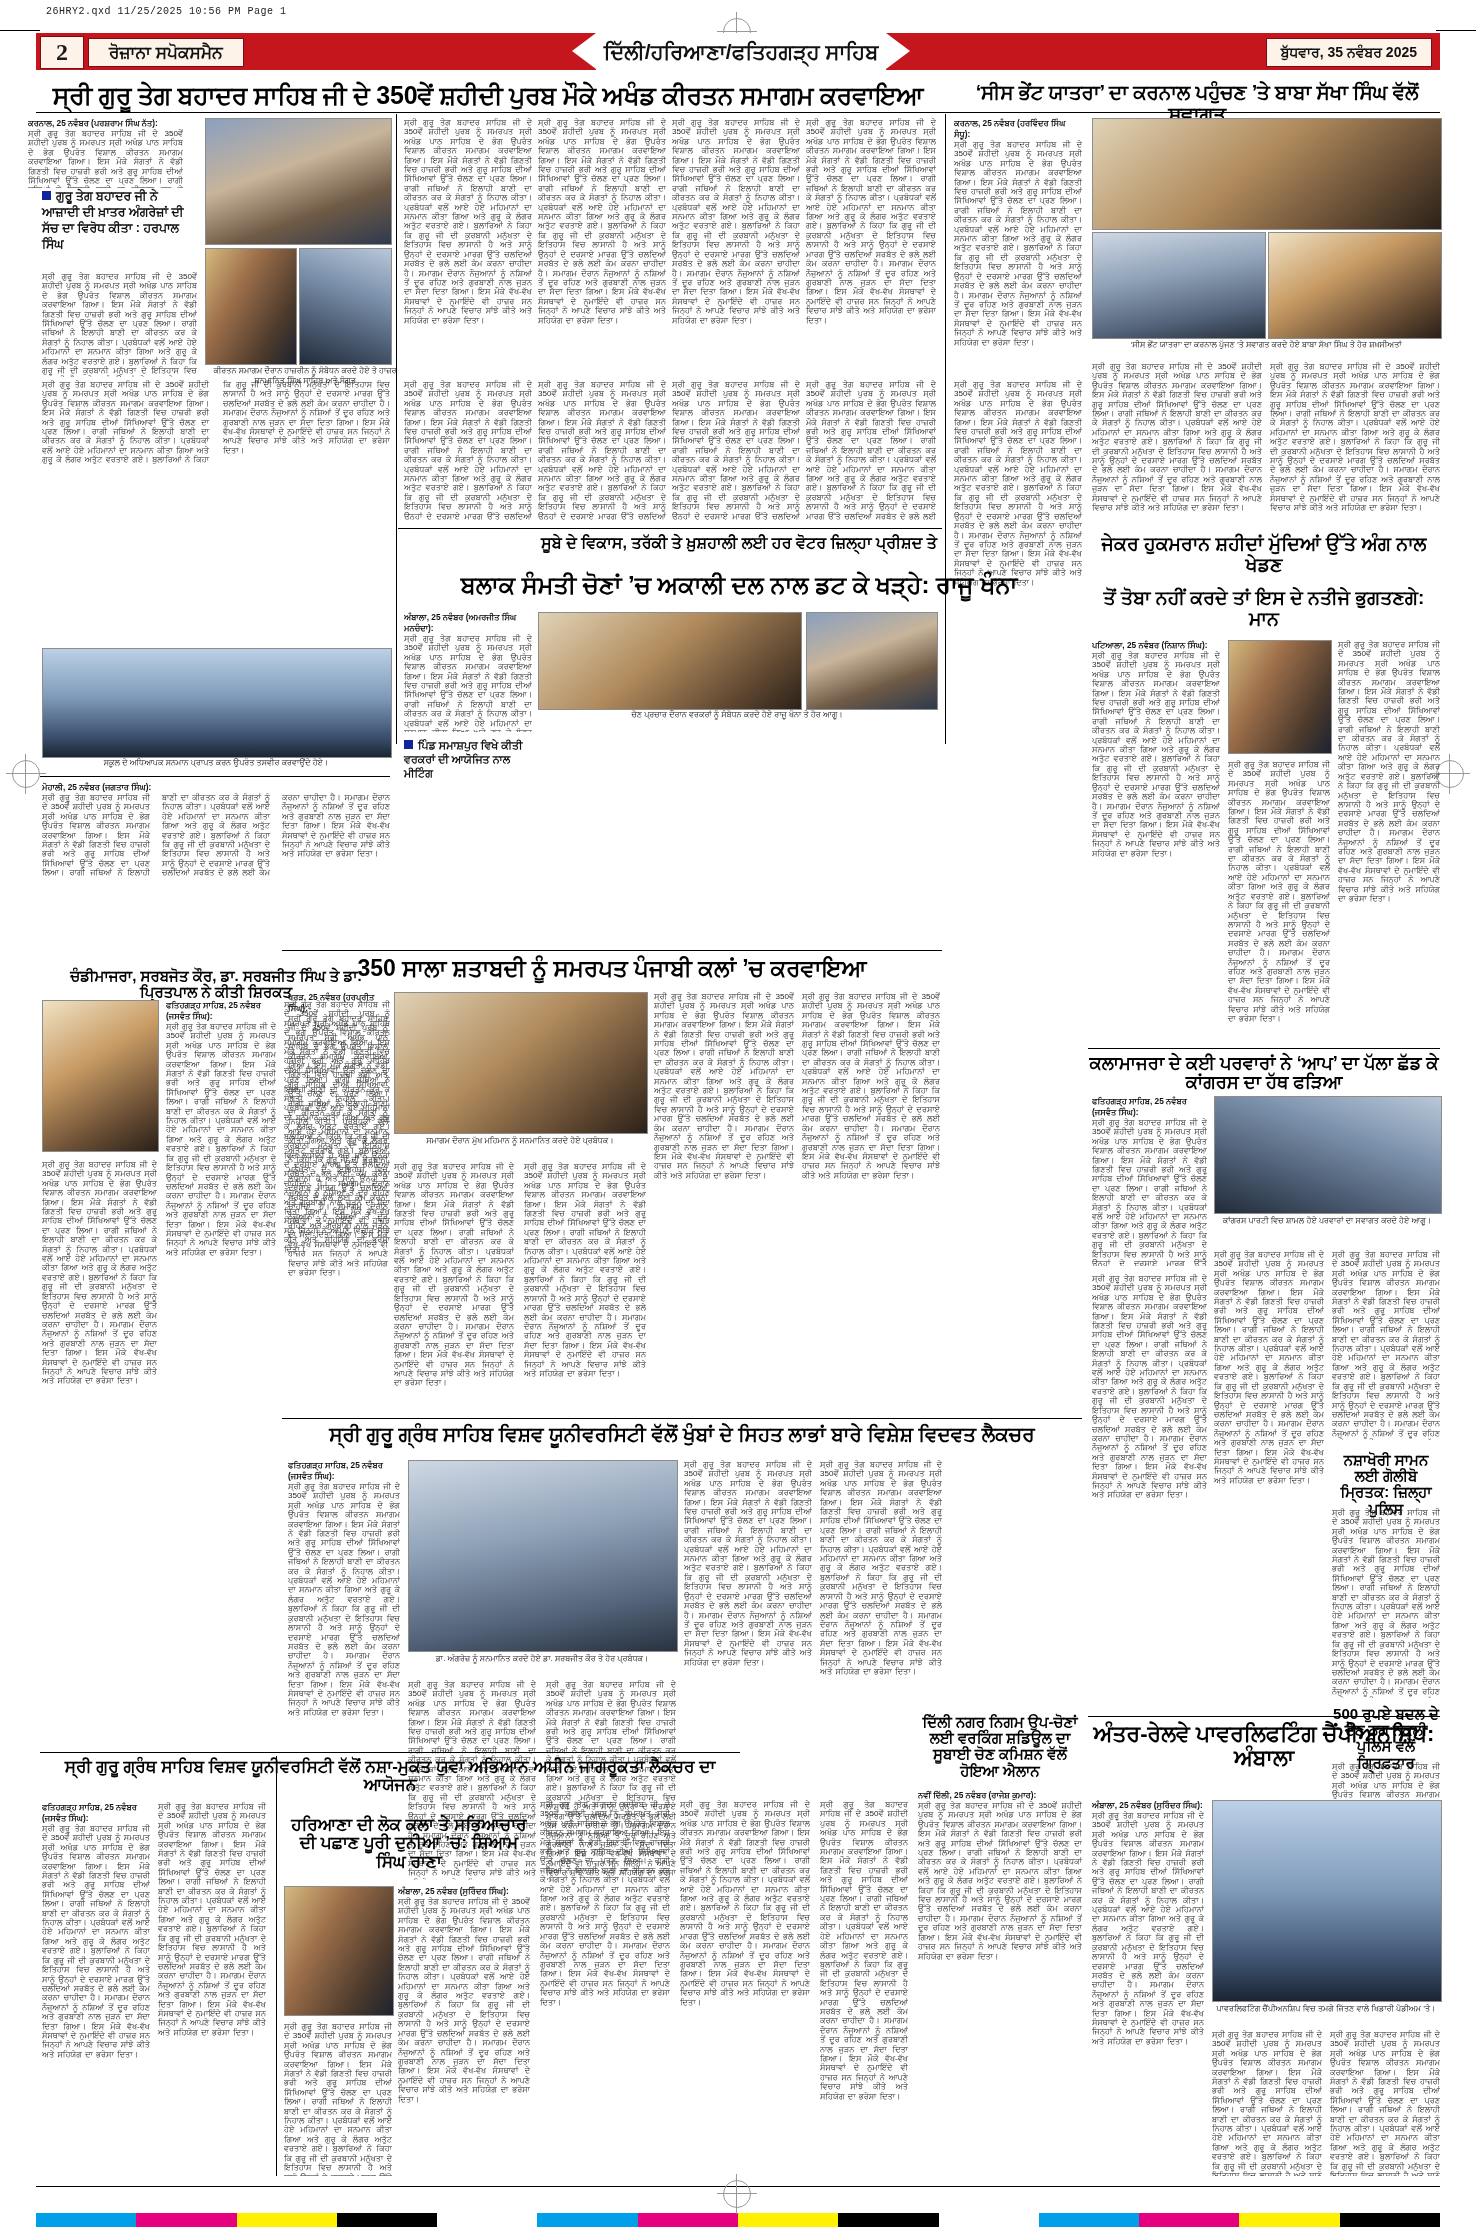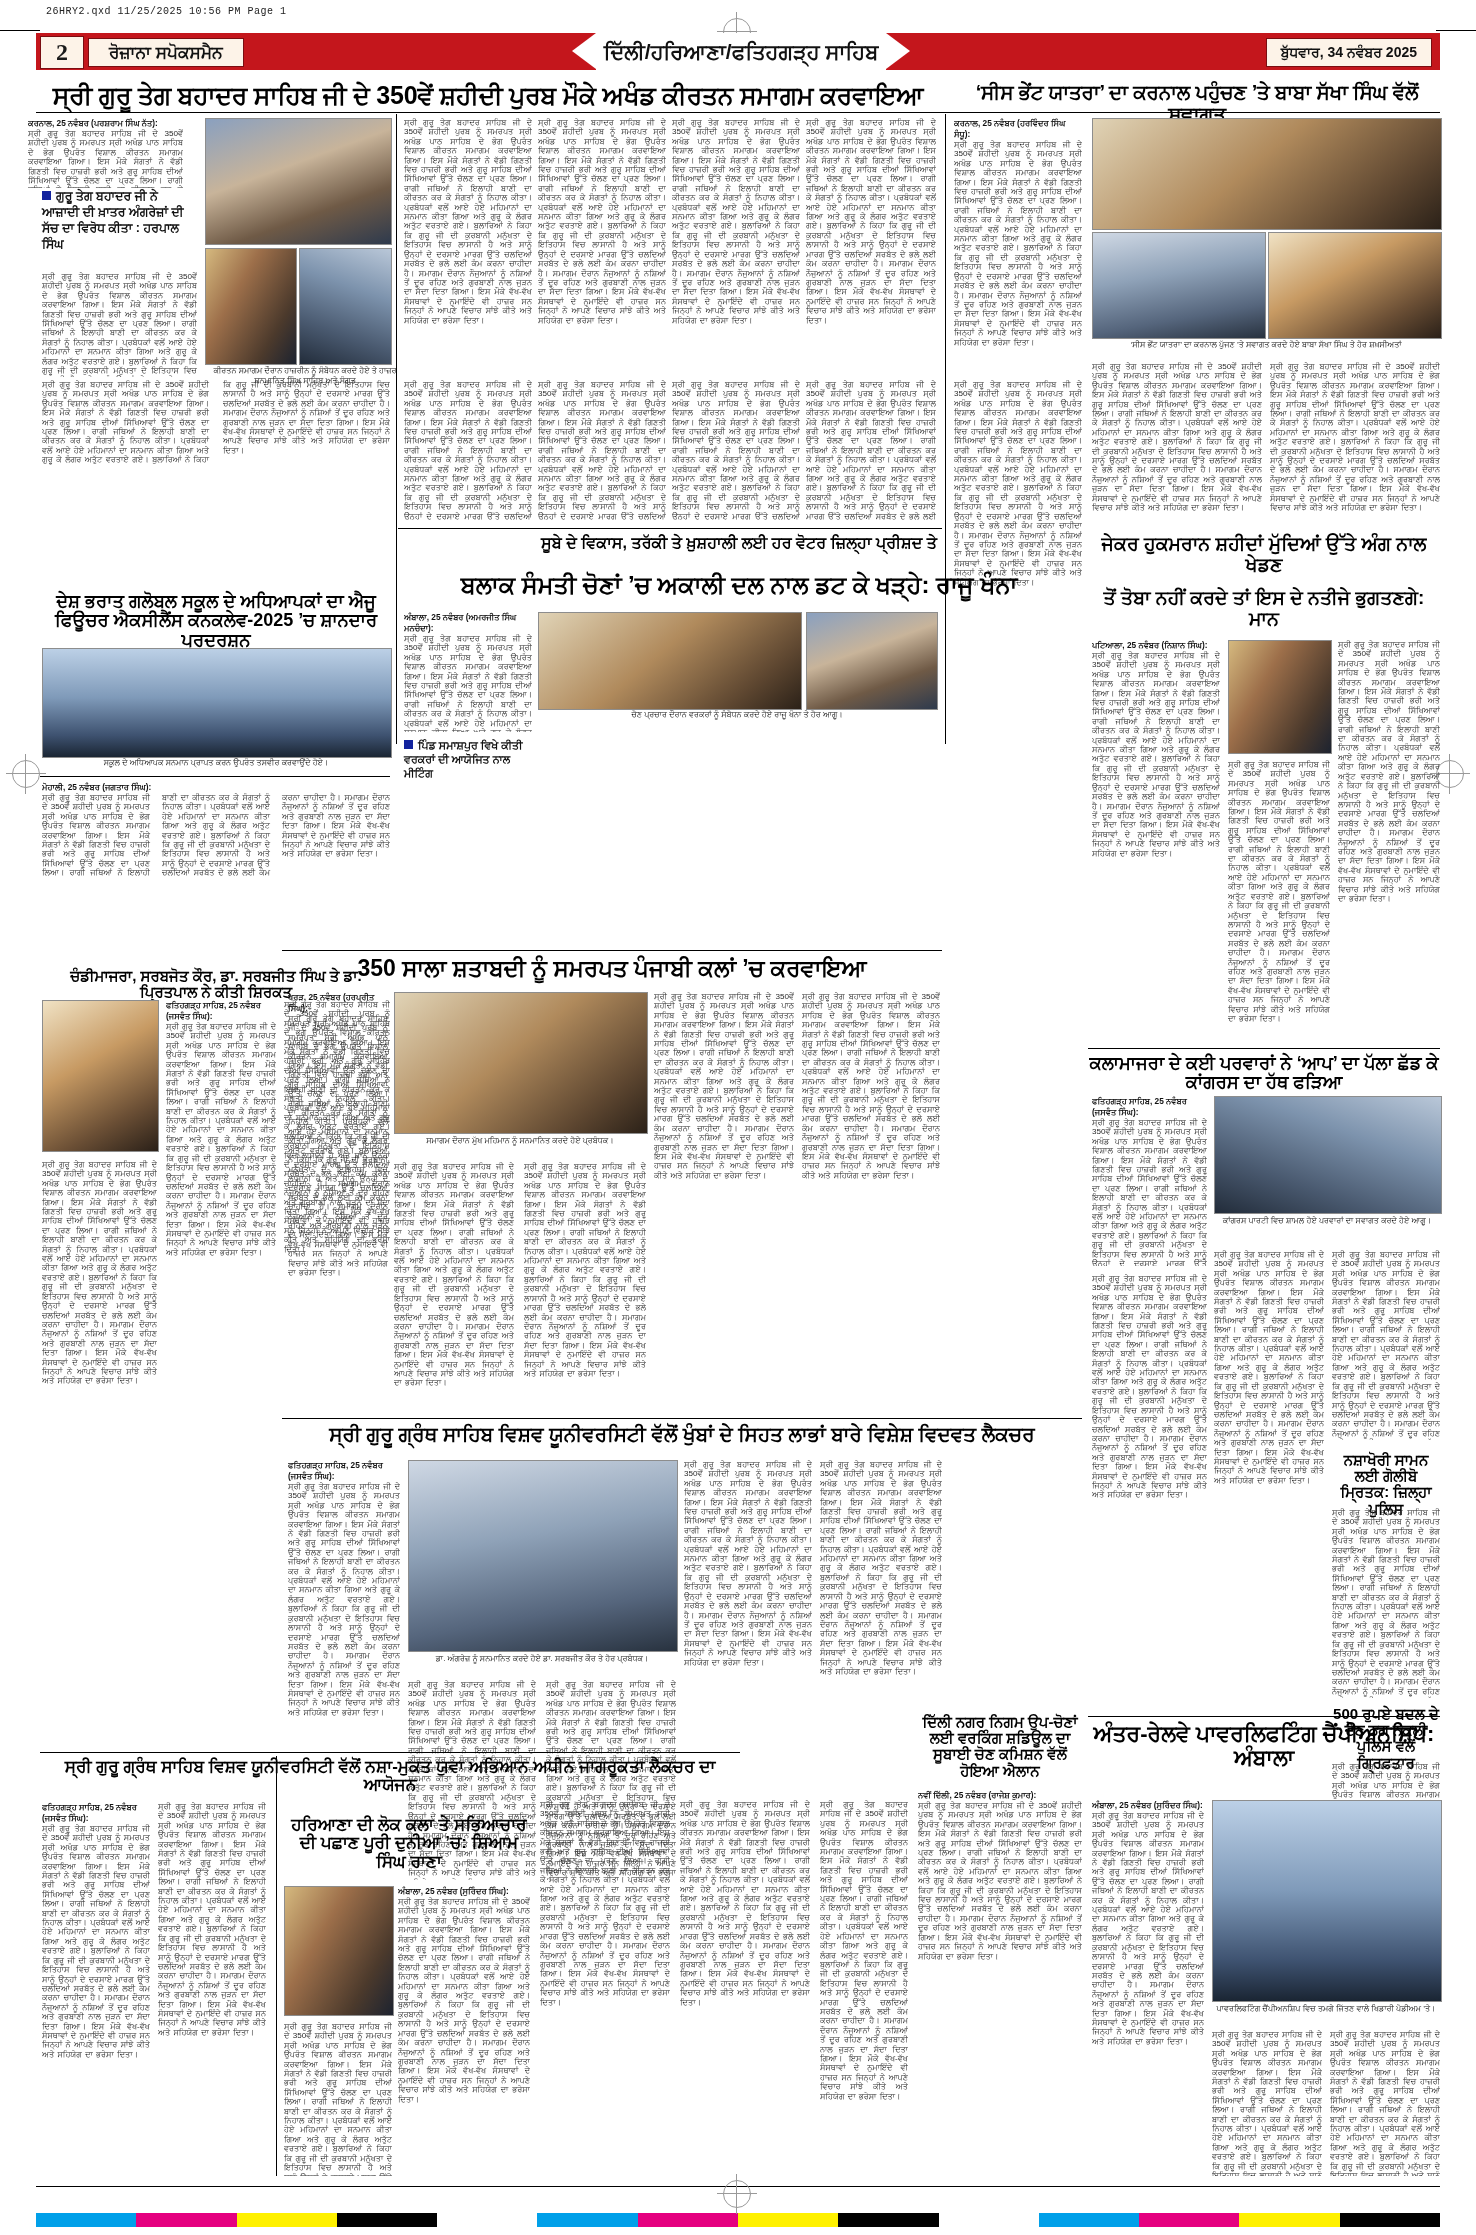--- a/index.html
+++ b/index.html
@@ -77,21 +77,21 @@
   <div class="reg-mark" style="right:12px;top:760px;"></div>
 
   <div class="masthead">
     <div class="mh-num">2</div>
     <div class="mh-paper">ਰੋਜ਼ਾਨਾ ਸਪੋਕਸਮੈਨ</div>
     <div class="mh-arrow-l"></div>
     <div class="mh-center">
       <span>ਦਿੱਲੀ/ਹਰਿਆਣਾ/ਫਤਿਹਗੜ੍ਹ ਸਾਹਿਬ</span>
     </div>
     <div class="mh-arrow-r"></div>
-    <div class="mh-date">ਬੁੱਧਵਾਰ, 34 ਨਵੰਬਰ 2025</div>
+    <div class="mh-date">ਬੁੱਧਵਾਰ, 35 ਨਵੰਬਰ 2025</div>
   </div>
 
   <div class="hl hl-main" style="position:absolute;left:38px;top:82px;width:900px;">ਸ੍ਰੀ ਗੁਰੂ ਤੇਗ ਬਹਾਦਰ ਸਾਹਿਬ ਜੀ ਦੇ 350ਵੇਂ ਸ਼ਹੀਦੀ ਪੁਰਬ ਮੌਕੇ ਅਖੰਡ ਕੀਰਤਨ ਸਮਾਗਮ ਕਰਵਾਇਆ</div>
   <div class="hl hl-main" style="position:absolute;left:952px;top:82px;width:490px;font-size:20px;">‘ਸੀਸ ਭੇਂਟ ਯਾਤਰਾ’ ਦਾ ਕਰਨਾਲ ਪਹੁੰਚਣ ’ਤੇ ਬਾਬਾ ਸੱਖਾ ਸਿੰਘ ਵੱਲੋਂ ਸਵਾਗਤ</div>
 
   <div class="hline" style="left:36px;top:112px;width:1404px;"></div>
   <div class="vline" style="left:945px;top:114px;height:630px;"></div>
   <div class="vline" style="left:396px;top:114px;height:630px;"></div>
 
   <div class="col" style="left:28px;top:118px;width:155px;height:70px;">
@@ -156,21 +156,20 @@
     <div class="txt">ਸ੍ਰੀ ਗੁਰੂ ਤੇਗ ਬਹਾਦਰ ਸਾਹਿਬ ਜੀ ਦੇ 350ਵੇਂ ਸ਼ਹੀਦੀ ਪੁਰਬ ਨੂੰ ਸਮਰਪਤ ਸ੍ਰੀ ਅਖੰਡ ਪਾਠ ਸਾਹਿਬ ਦੇ ਭੋਗ ਉਪਰੰਤ ਵਿਸ਼ਾਲ ਕੀਰਤਨ ਸਮਾਗਮ ਕਰਵਾਇਆ ਗਿਆ। ਇਸ ਮੌਕੇ ਸੰਗਤਾਂ ਨੇ ਵੱਡੀ ਗਿਣਤੀ ਵਿਚ ਹਾਜ਼ਰੀ ਭਰੀ ਅਤੇ ਗੁਰੂ ਸਾਹਿਬ ਦੀਆਂ ਸਿੱਖਿਆਵਾਂ ਉੱਤੇ ਚੱਲਣ ਦਾ ਪ੍ਰਣ ਲਿਆ। ਰਾਗੀ ਜਥਿਆਂ ਨੇ ਇਲਾਹੀ ਬਾਣੀ ਦਾ ਕੀਰਤਨ ਕਰ ਕੇ ਸੰਗਤਾਂ ਨੂੰ ਨਿਹਾਲ ਕੀਤਾ। ਪ੍ਰਬੰਧਕਾਂ ਵਲੋਂ ਆਏ ਹੋਏ ਮਹਿਮਾਨਾਂ ਦਾ ਸਨਮਾਨ ਕੀਤਾ ਗਿਆ ਅਤੇ ਗੁਰੂ ਕੇ ਲੰਗਰ ਅਤੁੱਟ ਵਰਤਾਏ ਗਏ। ਬੁਲਾਰਿਆਂ ਨੇ ਕਿਹਾ ਕਿ ਗੁਰੂ ਜੀ ਦੀ ਕੁਰਬਾਨੀ ਮਨੁੱਖਤਾ ਦੇ ਇਤਿਹਾਸ ਵਿਚ ਲਾਸਾਨੀ ਹੈ ਅਤੇ ਸਾਨੂੰ ਉਨ੍ਹਾਂ ਦੇ ਦਰਸਾਏ ਮਾਰਗ ਉੱਤੇ ਚਲਦਿਆਂ ਸਰਬੱਤ ਦੇ ਭਲੇ ਲਈ ਕੰਮ ਕਰਨਾ ਚਾਹੀਦਾ ਹੈ। ਸਮਾਗਮ ਦੌਰਾਨ ਨੌਜੁਆਨਾਂ ਨੂੰ ਨਸ਼ਿਆਂ ਤੋਂ ਦੂਰ ਰਹਿਣ ਅਤੇ ਗੁਰਬਾਣੀ ਨਾਲ ਜੁੜਨ ਦਾ ਸੱਦਾ ਦਿਤਾ ਗਿਆ। ਇਸ ਮੌਕੇ ਵੱਖ-ਵੱਖ ਸੰਸਥਾਵਾਂ ਦੇ ਨੁਮਾਇੰਦੇ ਵੀ ਹਾਜ਼ਰ ਸਨ ਜਿਨ੍ਹਾਂ ਨੇ ਆਪਣੇ ਵਿਚਾਰ ਸਾਂਝੇ ਕੀਤੇ ਅਤੇ ਸਹਿਯੋਗ ਦਾ ਭਰੋਸਾ ਦਿਤਾ।</div>
   </div>
   <div class="col" style="left:806px;top:380px;width:130px;height:140px;">
     <div class="txt">ਸ੍ਰੀ ਗੁਰੂ ਤੇਗ ਬਹਾਦਰ ਸਾਹਿਬ ਜੀ ਦੇ 350ਵੇਂ ਸ਼ਹੀਦੀ ਪੁਰਬ ਨੂੰ ਸਮਰਪਤ ਸ੍ਰੀ ਅਖੰਡ ਪਾਠ ਸਾਹਿਬ ਦੇ ਭੋਗ ਉਪਰੰਤ ਵਿਸ਼ਾਲ ਕੀਰਤਨ ਸਮਾਗਮ ਕਰਵਾਇਆ ਗਿਆ। ਇਸ ਮੌਕੇ ਸੰਗਤਾਂ ਨੇ ਵੱਡੀ ਗਿਣਤੀ ਵਿਚ ਹਾਜ਼ਰੀ ਭਰੀ ਅਤੇ ਗੁਰੂ ਸਾਹਿਬ ਦੀਆਂ ਸਿੱਖਿਆਵਾਂ ਉੱਤੇ ਚੱਲਣ ਦਾ ਪ੍ਰਣ ਲਿਆ। ਰਾਗੀ ਜਥਿਆਂ ਨੇ ਇਲਾਹੀ ਬਾਣੀ ਦਾ ਕੀਰਤਨ ਕਰ ਕੇ ਸੰਗਤਾਂ ਨੂੰ ਨਿਹਾਲ ਕੀਤਾ। ਪ੍ਰਬੰਧਕਾਂ ਵਲੋਂ ਆਏ ਹੋਏ ਮਹਿਮਾਨਾਂ ਦਾ ਸਨਮਾਨ ਕੀਤਾ ਗਿਆ ਅਤੇ ਗੁਰੂ ਕੇ ਲੰਗਰ ਅਤੁੱਟ ਵਰਤਾਏ ਗਏ। ਬੁਲਾਰਿਆਂ ਨੇ ਕਿਹਾ ਕਿ ਗੁਰੂ ਜੀ ਦੀ ਕੁਰਬਾਨੀ ਮਨੁੱਖਤਾ ਦੇ ਇਤਿਹਾਸ ਵਿਚ ਲਾਸਾਨੀ ਹੈ ਅਤੇ ਸਾਨੂੰ ਉਨ੍ਹਾਂ ਦੇ ਦਰਸਾਏ ਮਾਰਗ ਉੱਤੇ ਚਲਦਿਆਂ ਸਰਬੱਤ ਦੇ ਭਲੇ ਲਈ ਕੰਮ ਕਰਨਾ ਚਾਹੀਦਾ ਹੈ। ਸਮਾਗਮ ਦੌਰਾਨ ਨੌਜੁਆਨਾਂ ਨੂੰ ਨਸ਼ਿਆਂ ਤੋਂ ਦੂਰ ਰਹਿਣ ਅਤੇ ਗੁਰਬਾਣੀ ਨਾਲ ਜੁੜਨ ਦਾ ਸੱਦਾ ਦਿਤਾ ਗਿਆ। ਇਸ ਮੌਕੇ ਵੱਖ-ਵੱਖ ਸੰਸਥਾਵਾਂ ਦੇ ਨੁਮਾਇੰਦੇ ਵੀ ਹਾਜ਼ਰ ਸਨ ਜਿਨ੍ਹਾਂ ਨੇ ਆਪਣੇ ਵਿਚਾਰ ਸਾਂਝੇ ਕੀਤੇ ਅਤੇ ਸਹਿਯੋਗ ਦਾ ਭਰੋਸਾ ਦਿਤਾ।</div>
   </div>
 
   <div class="col" style="left:42px;top:380px;width:348px;height:140px;">
     <div class="txt" style="column-count:2;column-gap:14px;">ਸ੍ਰੀ ਗੁਰੂ ਤੇਗ ਬਹਾਦਰ ਸਾਹਿਬ ਜੀ ਦੇ 350ਵੇਂ ਸ਼ਹੀਦੀ ਪੁਰਬ ਨੂੰ ਸਮਰਪਤ ਸ੍ਰੀ ਅਖੰਡ ਪਾਠ ਸਾਹਿਬ ਦੇ ਭੋਗ ਉਪਰੰਤ ਵਿਸ਼ਾਲ ਕੀਰਤਨ ਸਮਾਗਮ ਕਰਵਾਇਆ ਗਿਆ। ਇਸ ਮੌਕੇ ਸੰਗਤਾਂ ਨੇ ਵੱਡੀ ਗਿਣਤੀ ਵਿਚ ਹਾਜ਼ਰੀ ਭਰੀ ਅਤੇ ਗੁਰੂ ਸਾਹਿਬ ਦੀਆਂ ਸਿੱਖਿਆਵਾਂ ਉੱਤੇ ਚੱਲਣ ਦਾ ਪ੍ਰਣ ਲਿਆ। ਰਾਗੀ ਜਥਿਆਂ ਨੇ ਇਲਾਹੀ ਬਾਣੀ ਦਾ ਕੀਰਤਨ ਕਰ ਕੇ ਸੰਗਤਾਂ ਨੂੰ ਨਿਹਾਲ ਕੀਤਾ। ਪ੍ਰਬੰਧਕਾਂ ਵਲੋਂ ਆਏ ਹੋਏ ਮਹਿਮਾਨਾਂ ਦਾ ਸਨਮਾਨ ਕੀਤਾ ਗਿਆ ਅਤੇ ਗੁਰੂ ਕੇ ਲੰਗਰ ਅਤੁੱਟ ਵਰਤਾਏ ਗਏ। ਬੁਲਾਰਿਆਂ ਨੇ ਕਿਹਾ ਕਿ ਗੁਰੂ ਜੀ ਦੀ ਕੁਰਬਾਨੀ ਮਨੁੱਖਤਾ ਦੇ ਇਤਿਹਾਸ ਵਿਚ ਲਾਸਾਨੀ ਹੈ ਅਤੇ ਸਾਨੂੰ ਉਨ੍ਹਾਂ ਦੇ ਦਰਸਾਏ ਮਾਰਗ ਉੱਤੇ ਚਲਦਿਆਂ ਸਰਬੱਤ ਦੇ ਭਲੇ ਲਈ ਕੰਮ ਕਰਨਾ ਚਾਹੀਦਾ ਹੈ। ਸਮਾਗਮ ਦੌਰਾਨ ਨੌਜੁਆਨਾਂ ਨੂੰ ਨਸ਼ਿਆਂ ਤੋਂ ਦੂਰ ਰਹਿਣ ਅਤੇ ਗੁਰਬਾਣੀ ਨਾਲ ਜੁੜਨ ਦਾ ਸੱਦਾ ਦਿਤਾ ਗਿਆ। ਇਸ ਮੌਕੇ ਵੱਖ-ਵੱਖ ਸੰਸਥਾਵਾਂ ਦੇ ਨੁਮਾਇੰਦੇ ਵੀ ਹਾਜ਼ਰ ਸਨ ਜਿਨ੍ਹਾਂ ਨੇ ਆਪਣੇ ਵਿਚਾਰ ਸਾਂਝੇ ਕੀਤੇ ਅਤੇ ਸਹਿਯੋਗ ਦਾ ਭਰੋਸਾ ਦਿਤਾ।</div>
   </div>
 
-  <div class="hl hl-sm" style="position:absolute;left:42px;top:592px;width:348px;">ਦੇਸ਼ ਭਰਾਤ ਗਲੋਬਲ ਸਕੂਲ ਦੇ ਅਧਿਆਪਕਾਂ ਦਾ ਐਜੂ ਫਿਊਚਰ ਐਕਸੀਲੈਂਸ ਕਨਕਲੇਵ-2025 ’ਚ ਸ਼ਾਨਦਾਰ ਪ੍ਰਦਰਸ਼ਨ</div>
 
   <div class="photo ph-g" style="left:42px;top:648px;width:348px;height:108px;"></div>
   <div class="caption" style="left:42px;top:758px;width:348px;">ਸਕੂਲ ਦੇ ਅਧਿਆਪਕ ਸਨਮਾਨ ਪ੍ਰਾਪਤ ਕਰਨ ਉਪਰੰਤ ਤਸਵੀਰ ਕਰਵਾਉਂਦੇ ਹੋਏ।</div>
 
   <div class="hline" style="left:398px;top:528px;width:544px;"></div>
   <div class="hl" style="position:absolute;left:400px;top:534px;width:678px;font-size:16px;">ਸੂਬੇ ਦੇ ਵਿਕਾਸ, ਤਰੱਕੀ ਤੇ ਖ਼ੁਸ਼ਹਾਲੀ ਲਈ ਹਰ ਵੋਟਰ ਜ਼ਿਲ੍ਹਾ ਪ੍ਰੀਸ਼ਦ ਤੇ</div>
   <div class="hl" style="position:absolute;left:400px;top:572px;width:678px;font-size:24px;">ਬਲਾਕ ਸੰਮਤੀ ਚੋਣਾਂ ’ਚ ਅਕਾਲੀ ਦਲ ਨਾਲ ਡਟ ਕੇ ਖੜ੍ਹੇ: ਰਾਜੂ ਖੰਨਾ</div>
 
   <div class="col" style="left:404px;top:612px;width:128px;height:120px;">
     <div class="dateline">ਅੰਬਾਲਾ, 25 ਨਵੰਬਰ (ਅਮਰਜੀਤ ਸਿੰਘ ਮਨਚੰਦਾ):</div>

